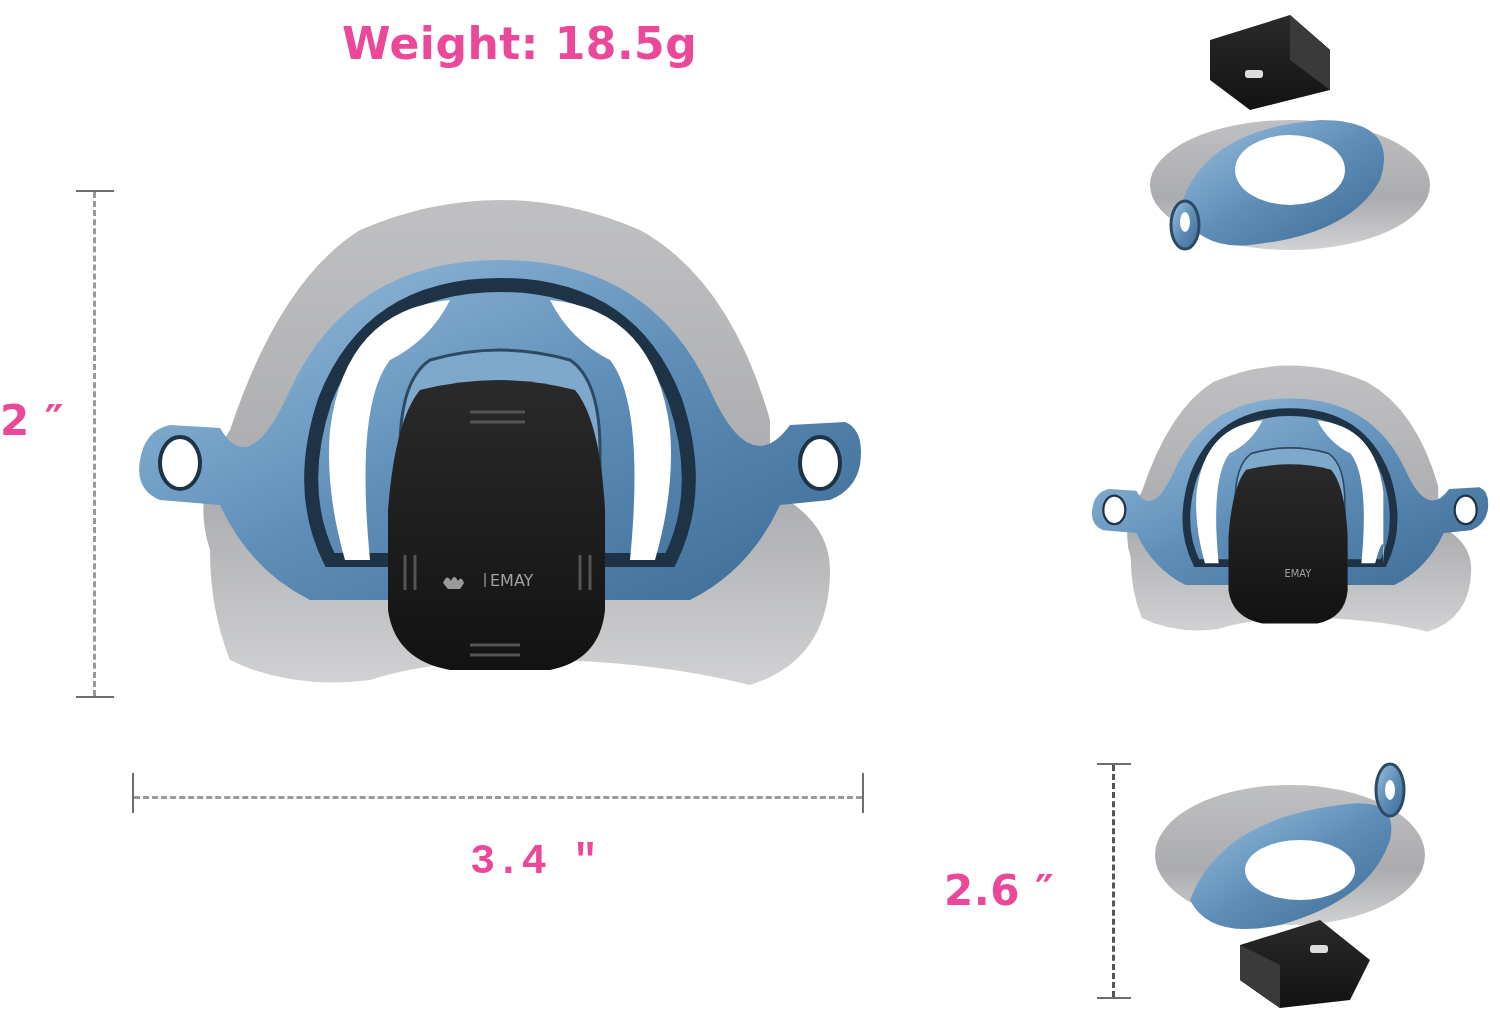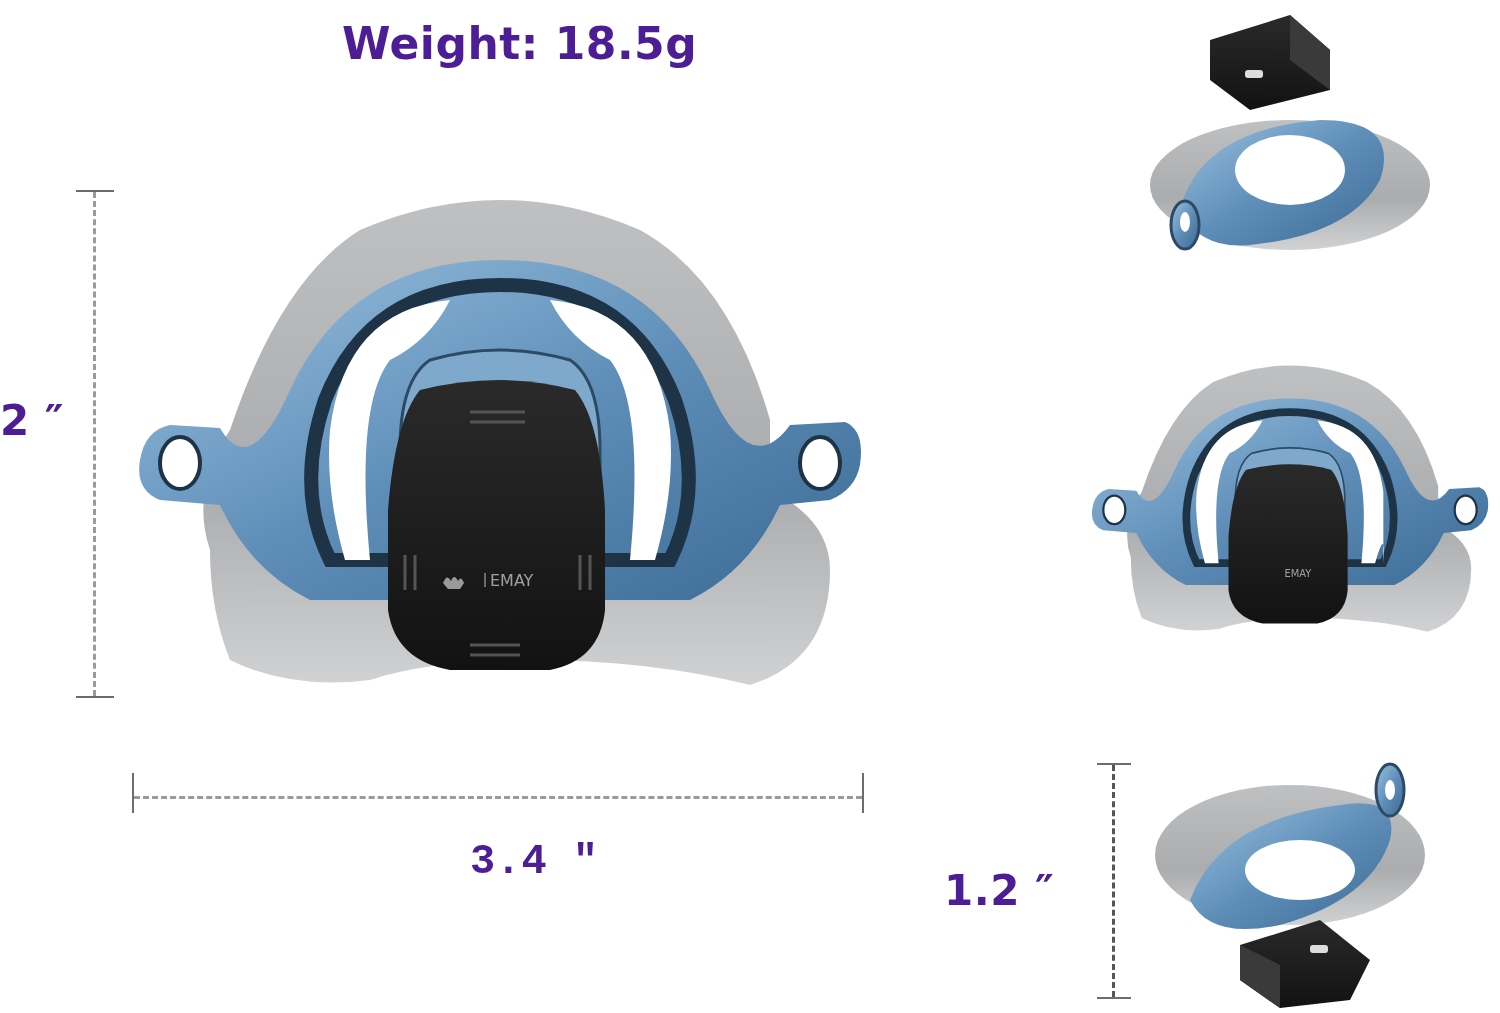--- a/index.html
+++ b/index.html
@@ -1,17 +1,17 @@
 <!DOCTYPE html>
 <html><head>
   <meta charset="utf-8">
   <style>
     html, body { margin: 0; padding: 0; background: #ffffff; }
     body { width: 1500px; height: 1013px; position: relative; overflow: hidden; font-family: "DejaVu Sans", sans-serif; }
-    .label { position: absolute; color: #4c1d95; font-family: "DejaVu Sans", sans-serif; font-weight: 600; white-space: nowrap; letter-spacing: 0.5px; }
+    .label { position: absolute; color: #ec4899; font-family: "DejaVu Sans", sans-serif; font-weight: 600; white-space: nowrap; letter-spacing: 0.5px; }
     #weight-label { left: 342px; top: 18px; font-size: 44px; }
     #height-label { left: 0px; top: 396px; font-size: 42px; }
     #width-label { left: 470px; top: 838px; font-size: 42px; font-family: Liberation Mono, monospace; }
     #depth-label { left: 944px; top: 866px; font-size: 42px; }
     .dim-v { position: absolute; width: 0; border-left: 3px dashed #9a9a9a; }
     .dim-h { position: absolute; height: 0; border-top: 3px dashed #9a9a9a; }
     .cap-h { position: absolute; height: 2px; background: #6d6d6d; }
     .cap-v { position: absolute; width: 2px; background: #6d6d6d; }
     .product { position: absolute; }
   </style>
@@ -27,21 +27,21 @@
   <div class="cap-h" style="left:76px; top:696px; width:38px;"></div>
 </div>
 
 <div>
   <div class="cap-v" style="left:132px; top:773px; height:40px;"></div>
   <div class="dim-h" style="left:134px; top:796px; width:728px;"></div>
   <div class="cap-v" style="left:862px; top:773px; height:40px;"></div>
 </div>
 <div class="label" id="width-label">3.4 ″</div>
 
-<div class="label" id="depth-label">1.2 ″</div>
+<div class="label" id="depth-label">2.6 ″</div>
 <div>
   <div class="cap-h" style="left:1097px; top:763px; width:34px;"></div>
   <div class="dim-v" style="left:1112px; top:765px; height:232px; border-left-color:#555;"></div>
   <div class="cap-h" style="left:1097px; top:997px; width:34px;"></div>
 </div>
 
 <svg width="0" height="0" style="position:absolute">
   <defs>
     <linearGradient id="shellGrad" x1="0" y1="0" x2="0" y2="1">
       <stop offset="0" stop-color="#b4b5b7"></stop>

